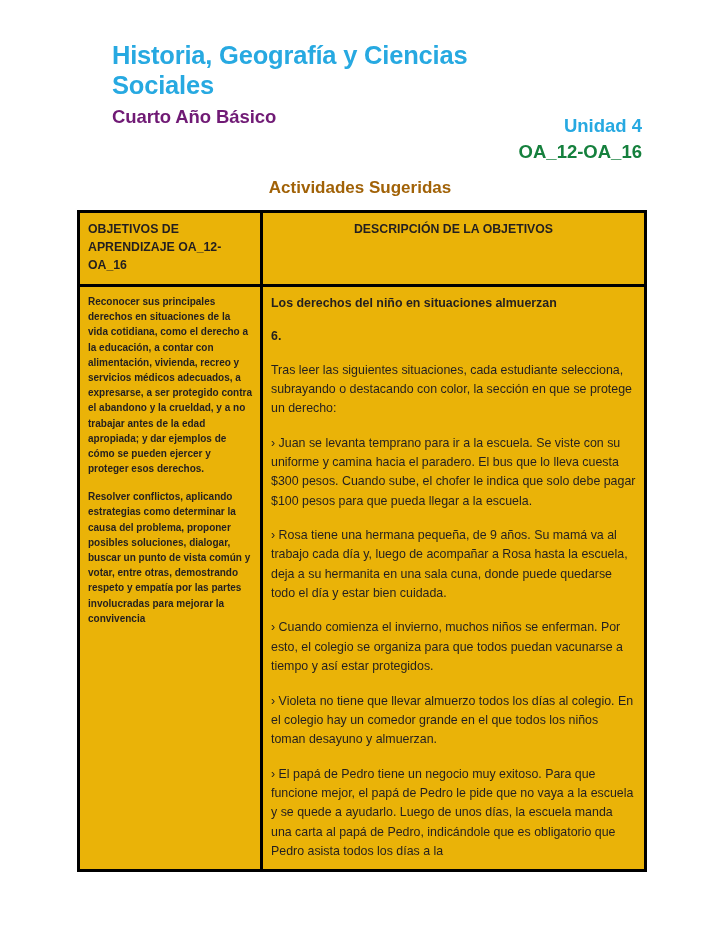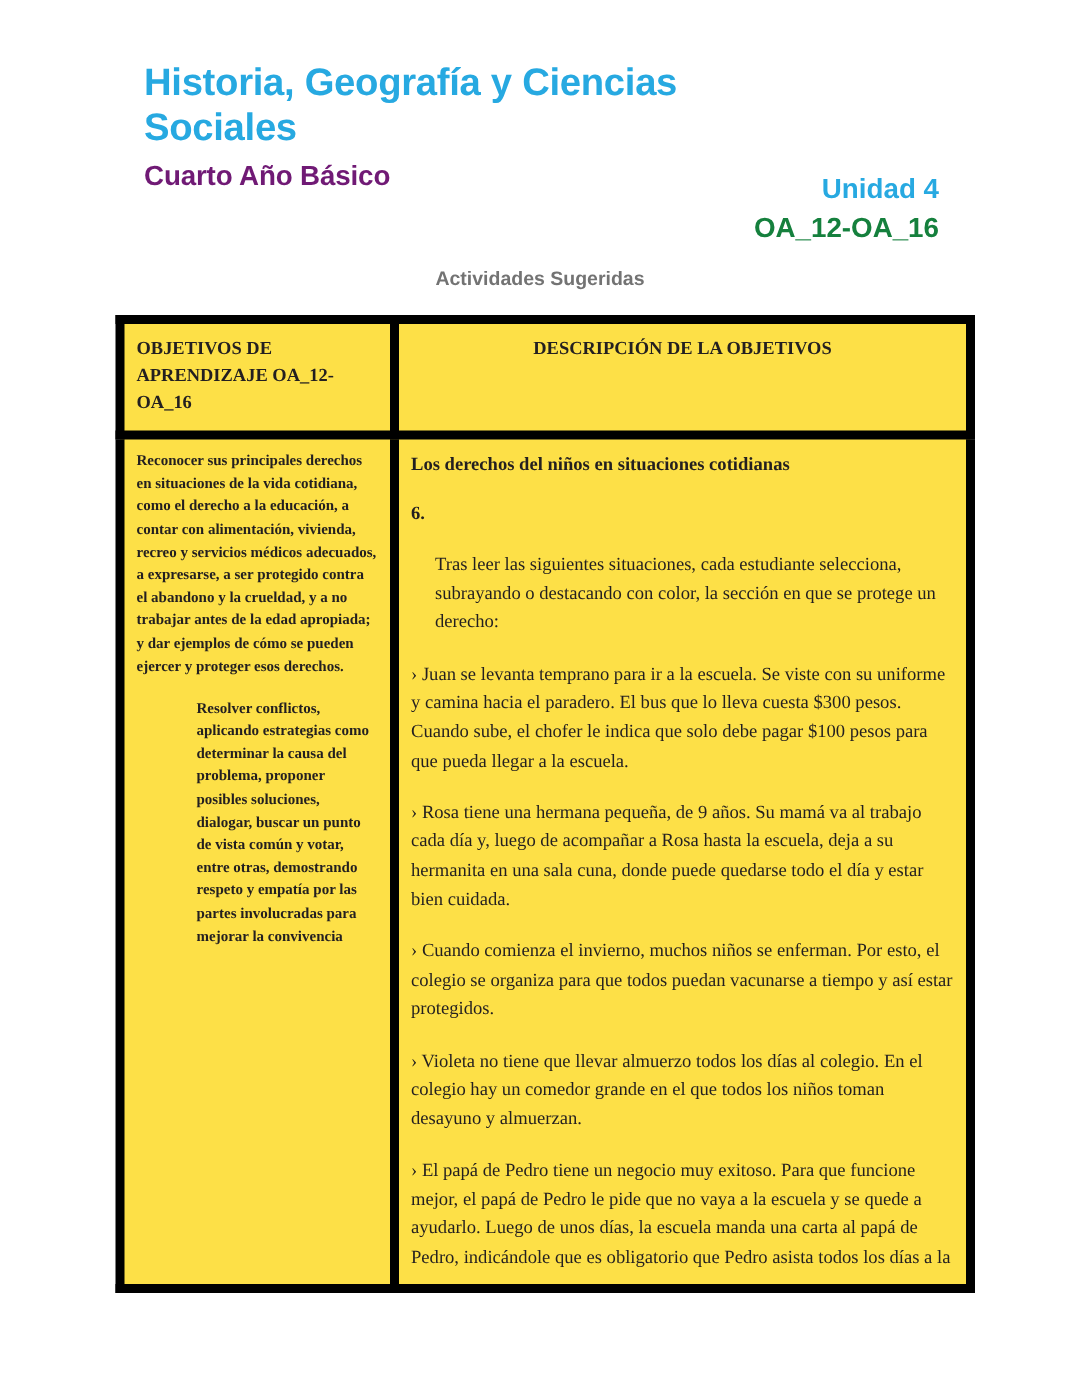--- a/index.html
+++ b/index.html
@@ -20,21 +20,21 @@
   .page {
     position: relative;
     width: 720px;
     height: 932px;
     box-sizing: border-box;
   }
 
   
   .doc-header {
     position: absolute;
-    left: 96px;
+    left: 112px;
     top: 40px;
     width: 530px;
   }
   .header-grid {
     display: flex;
     align-items: flex-start;
     justify-content: space-between;
   }
   .header-left {
     flex: 1 1 auto;
@@ -79,41 +79,40 @@
     margin-top: 2px;
   }
 
   
   .section-heading {
     position: absolute;
     top: 178px;
     left: 0;
     width: 720px;
     text-align: center;
-    font-size: 13px;
-    font-weight: bold;
-    color: #737373;
+    font-size: 17px;
+    font-weight: bold;
+    color: #a16207;
   }
 
   
   .activity-table {
     position: absolute;
     left: 77px;
     top: 210px;
     width: 567px;
     border-collapse: collapse;
     table-layout: fixed;
   }
   .activity-table td,
   .activity-table th {
-    border: 6px solid #000000;
+    border: 3px solid #000000;
     vertical-align: top;
     padding: 7px 8px 8px 8px;
-    background: #fde047;
-    font-family: Liberation Serif, serif;
+    background: #eab308;
   }
   .col-objectives { width: 183px; }
   .col-description { width: 384px; }
 
   .th-objectives {
     font-size: 12.3px;
     font-weight: bold;
     text-align: left;
     line-height: 1.48;
     color: #231f20;
@@ -132,39 +131,38 @@
     font-weight: bold;
     line-height: 1.52;
     color: #231f20;
     padding-top: 9px;
   }
   .cell-objectives p {
     margin: 0 0 13px 0;
   }
   .cell-objectives p:last-child {
     margin-bottom: 0;
-    margin-left: 40px;
   }
 
   .cell-description {
     font-size: 12.4px;
     line-height: 1.56;
     color: #231f20;
     padding-top: 9px;
   }
   .activity-title {
     font-weight: bold;
     margin: 0 0 14px 0;
   }
   .activity-number {
     font-weight: bold;
     margin: 0 0 14px 0;
   }
   .activity-intro {
-    margin: 0 0 15px 16px;
+    margin: 0 0 15px 0;
   }
   .situation-list {
     list-style: none;
     margin: 0;
     padding: 0;
   }
   .situation-item {
     margin: 0 0 15px 0;
     text-indent: 0;
   }
@@ -208,21 +206,21 @@
     </thead>
     <tbody>
       <tr>
 
         <td class="cell-objectives">
           <p>Reconocer sus principales derechos en situaciones de la vida cotidiana, como el derecho a la educación, a contar con alimentación, vivienda, recreo y servicios médicos adecuados, a expresarse, a ser protegido contra el abandono y la crueldad, y a no trabajar antes de la edad apropiada; y dar ejemplos de cómo se pueden ejercer y proteger esos derechos.</p>
           <p>Resolver conflictos, aplicando estrategias como determinar la causa del problema, proponer posibles soluciones, dialogar, buscar un punto de vista común y votar, entre otras, demostrando respeto y empatía por las partes involucradas para mejorar la convivencia</p>
         </td>
 
         <td class="cell-description">
-          <p class="activity-title">Los derechos del niños en situaciones cotidianas</p>
+          <p class="activity-title">Los derechos del niño en situaciones almuerzan</p>
           <p class="activity-number">6.</p>
           <p class="activity-intro">Tras leer las siguientes situaciones, cada estudiante selecciona, subrayando o destacando con color, la sección en que se protege un derecho:</p>
           <ul class="situation-list">
             <li class="situation-item"><span class="chevron">›</span> <span>Juan se levanta temprano para ir a la escuela. Se viste con su uniforme y camina hacia el paradero. El bus que lo lleva cuesta $300 pesos. Cuando sube, el chofer le indica que solo debe pagar $100 pesos para que pueda llegar a la escuela.</span></li>
             <li class="situation-item"><span class="chevron">›</span> <span>Rosa tiene una hermana pequeña, de 9 años. Su mamá va al trabajo cada día y, luego de acompañar a Rosa hasta la escuela, deja a su hermanita en una sala cuna, donde puede quedarse todo el día y estar bien cuidada.</span></li>
             <li class="situation-item"><span class="chevron">›</span> <span>Cuando comienza el invierno, muchos niños se enferman. Por esto, el colegio se organiza para que todos puedan vacunarse a tiempo y así estar protegidos.</span></li>
             <li class="situation-item"><span class="chevron">›</span> <span>Violeta no tiene que llevar almuerzo todos los días al colegio. En el colegio hay un comedor grande en el que todos los niños toman desayuno y almuerzan.</span></li>
             <li class="situation-item"><span class="chevron">›</span> <span>El papá de Pedro tiene un negocio muy exitoso. Para que funcione mejor, el papá de Pedro le pide que no vaya a la escuela y se quede a ayudarlo. Luego de unos días, la escuela manda una carta al papá de Pedro, indicándole que es obligatorio que Pedro asista todos los días a la</span></li>
           </ul>
         </td>

